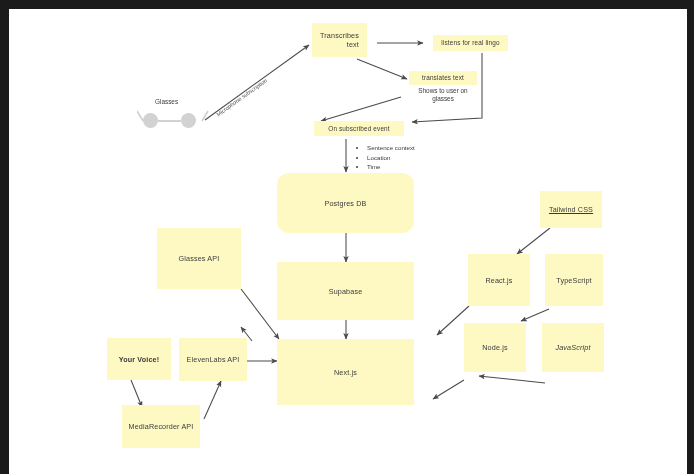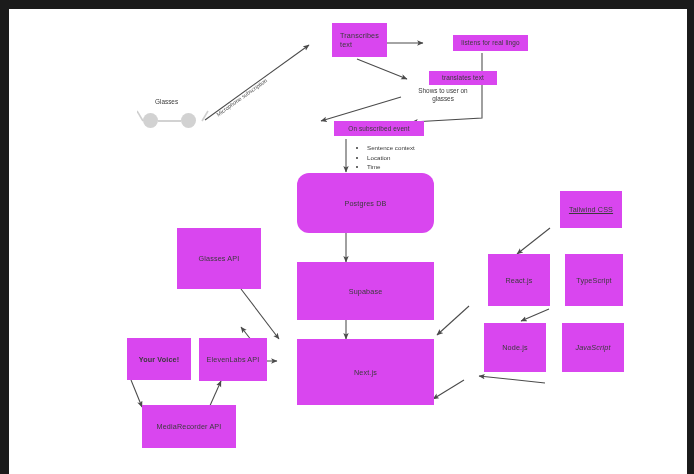--- a/index.html
+++ b/index.html
@@ -49,32 +49,31 @@
   }
   #edges {
     position: absolute;
     left: 0; top: 0;
     width: 678px;
     height: 465px;
     pointer-events: none;
   }
   .node {
     position: absolute;
-    background: #d946ef;
+    background: #fef9c3;
     color: #3a3a3a;
     display: flex;
     align-items: center;
     justify-content: center;
-    text-align: left;
+    text-align: right;
     font-size: 7.2px;
     letter-spacing: 0.15px;
     line-height: 1.25;
     box-sizing: border-box;
     padding: 2px;
-    margin-left: 20px;
   }
   .node.small {
     font-size: 6.4px;
   }
   .plain-label {
     position: absolute;
     color: #3a3a3a;
     font-size: 6.4px;
     text-align: center;
     line-height: 1.3;
@@ -209,21 +208,21 @@
     <div class="node" style="left:268px; top:253px; width:137px; height:58px;">Supabase</div>
 
     <div class="node" style="left:268px; top:330px; width:137px; height:66px;">Next.js</div>
 
     <div class="node" style="left:148px; top:219px; width:84px; height:61px;">Glasses API</div>
 
     <div class="node" style="left:98px; top:329px; width:64px; height:42px;font-weight:bold;">Your Voice!</div>
 
     <div class="node" style="left:170px; top:329px; width:68px; height:43px;">ElevenLabs API</div>
 
-    <div class="node" style="left:113px; top:396px; width:94px; height:43px;">MediaRecorder API</div>
+    <div class="node" style="left:113px; top:396px; width:78px; height:43px;">MediaRecorder API</div>
 
     <div class="node" style="left:531px; top:182px; width:62px; height:37px;text-decoration:underline;">Tailwind CSS</div>
 
     <div class="node" style="left:459px; top:245px; width:62px; height:52px;">React.js</div>
 
     <div class="node" style="left:536px; top:245px; width:58px; height:52px;">TypeScript</div>
 
     <div class="node" style="left:455px; top:314px; width:62px; height:49px;">Node.js</div>
 
     <div class="node" style="left:533px; top:314px; width:62px; height:49px;font-style:italic;">JavaScript</div>

